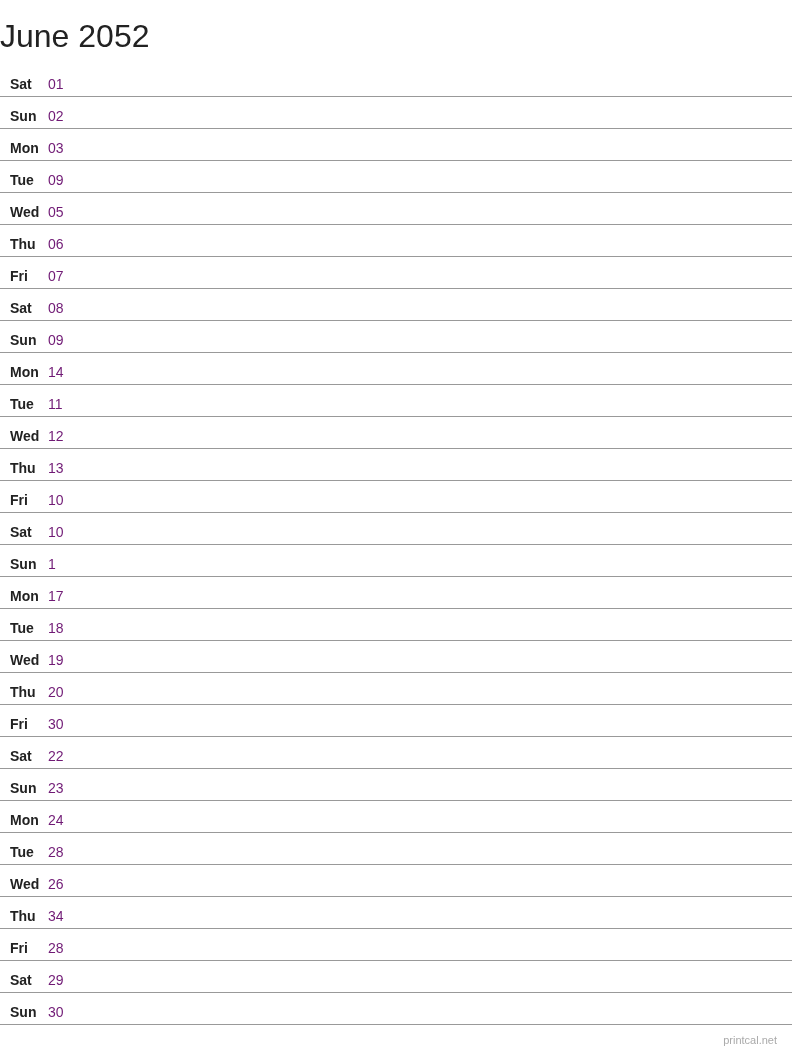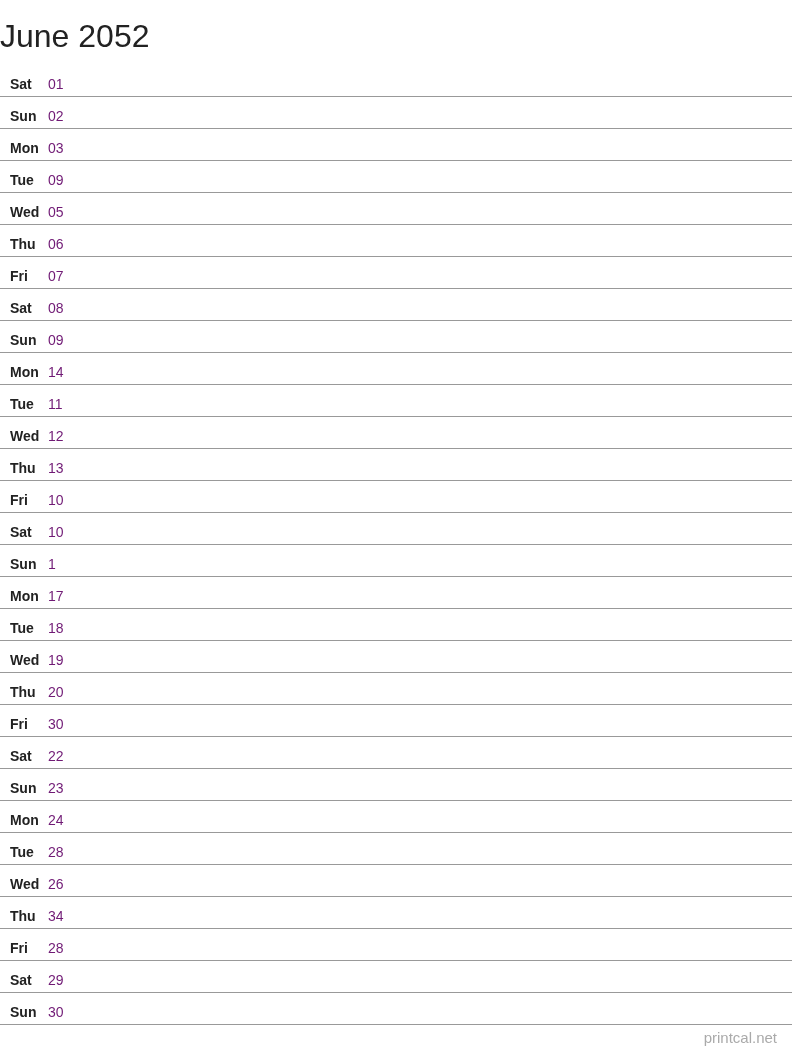--- a/index.html
+++ b/index.html
@@ -51,21 +51,21 @@
 
     .day-line {
       flex: 1;
       border-bottom: none;
     }
 
     .footer {
       position: absolute;
       bottom: 10px;
       right: 15px;
-      font-size: 15px;
+      font-size: 11px;
       color: #aaa;
     }
   </style>
 </head>
 <body>
 
 <h1 class="page-title">June 2052</h1>
 
 <div id="calendar-container">
     <div class="calendar-row">

